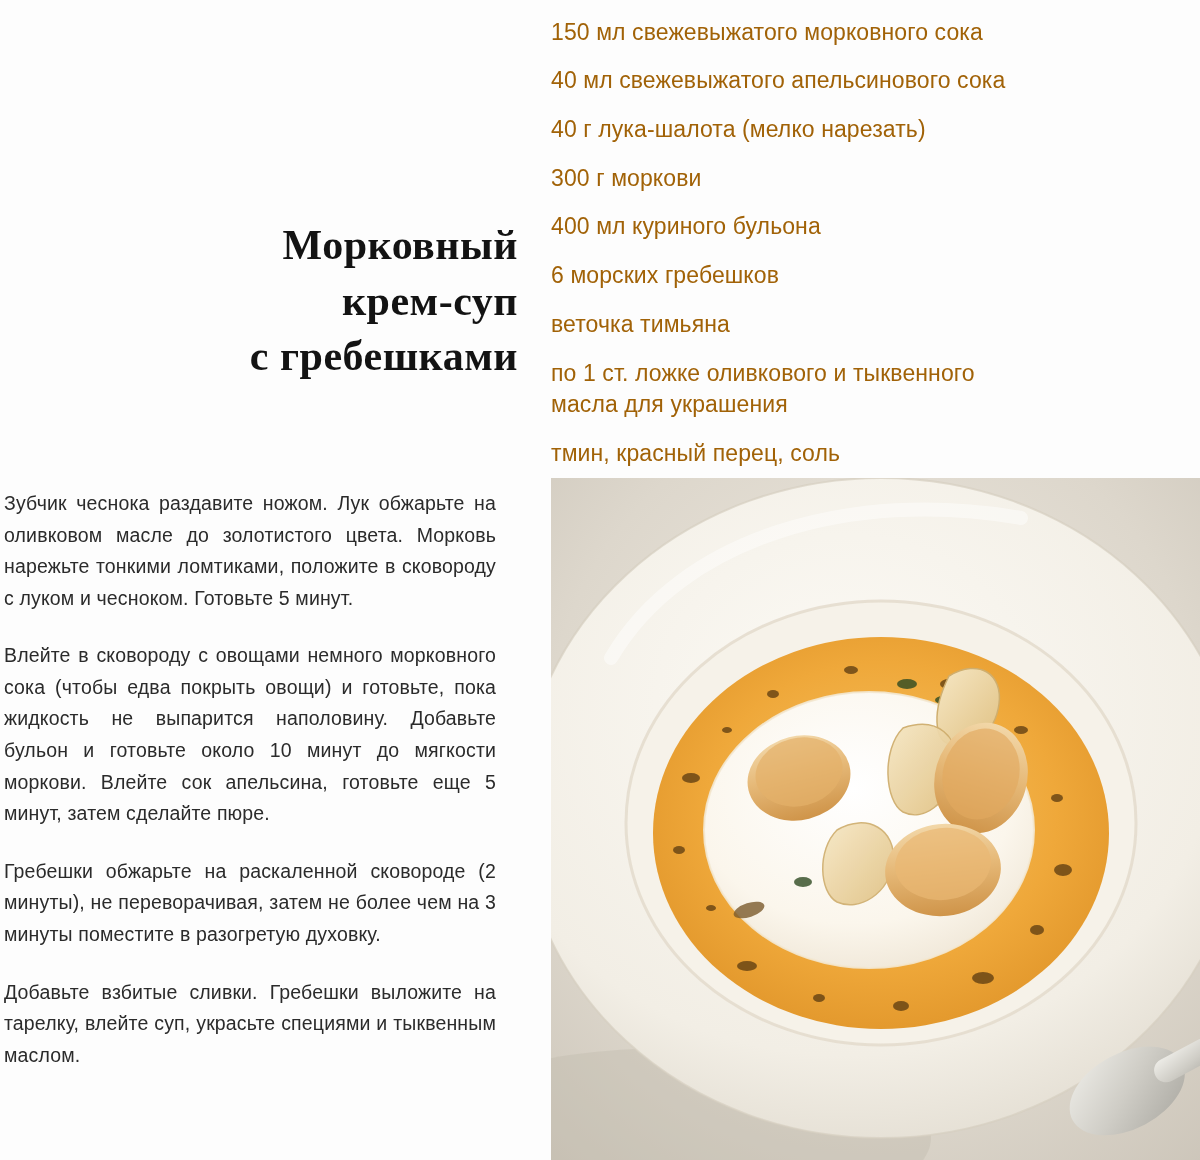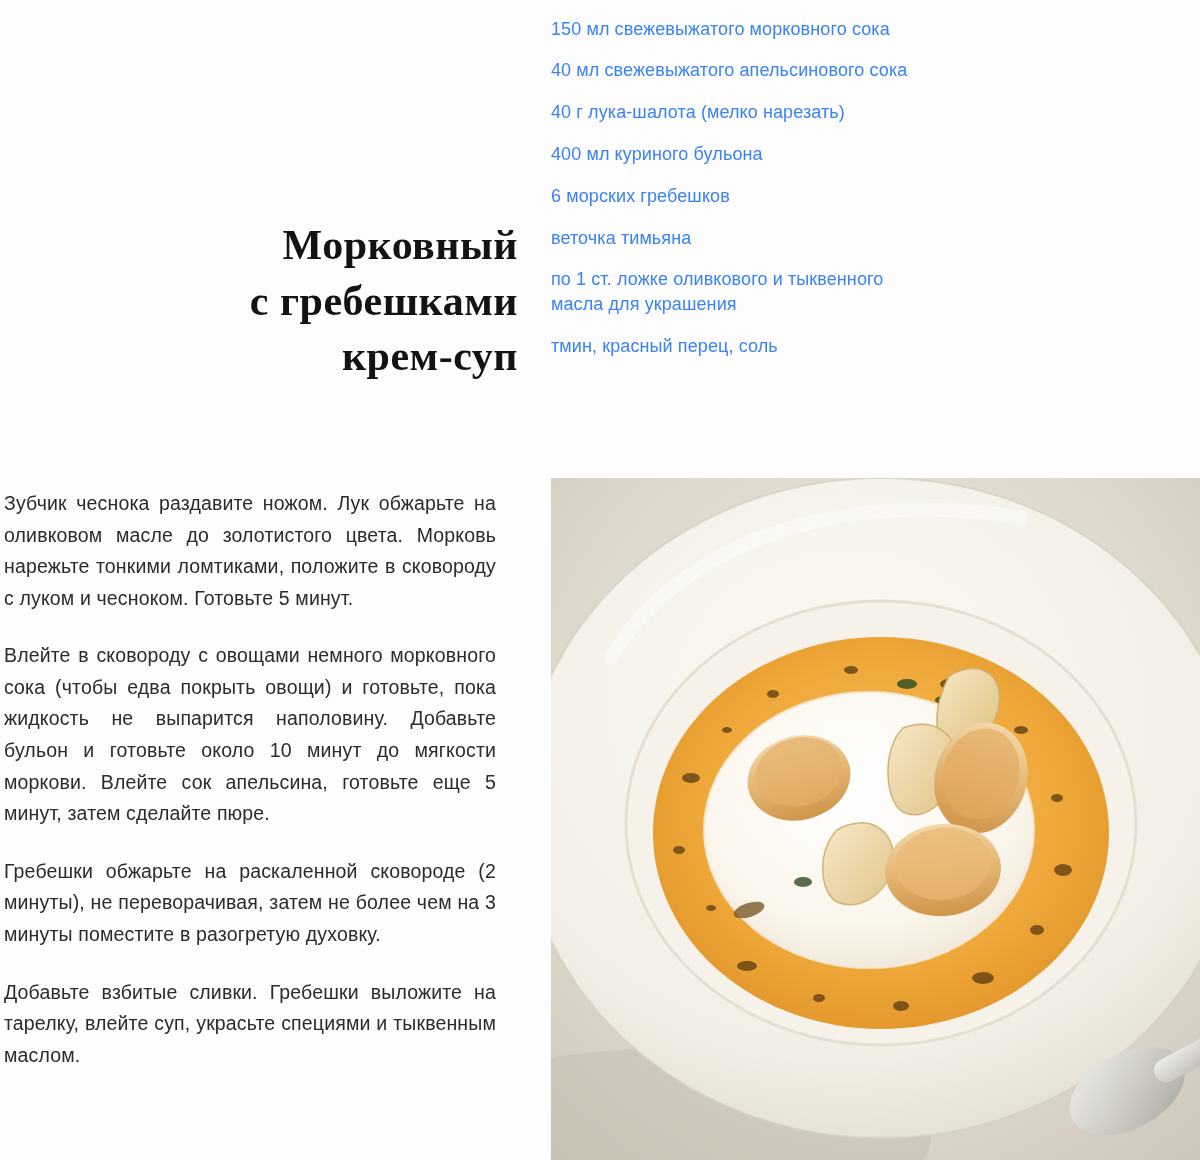--- a/index.html
+++ b/index.html
@@ -61,23 +61,23 @@
   .step-par:last-child { margin-bottom: 16px; }
 
   
   .ingredients {
     position: absolute;
     left: 551px;
     top: 8px;
     width: 640px;
   }
   .ing-item {
-    font-size: 18px;
+    font-size: 23px;
     line-height: 1.38;
-    color: #3b82f6;
+    color: #a16207;
     padding: 8.5px 0;
     letter-spacing: 0.1px;
     white-space: pre-line;
   }
 
   
   .photo {
     position: absolute;
     left: 551px;
     top: 478px;
@@ -90,36 +90,37 @@
 </style>
 </head>
 <body>
 
 <div class="page">
 
   <div class="left-col">
 
     <h1 class="recipe-title">
       <span class="tl">Морковный</span>
+      <span class="tl">крем-суп</span>
       <span class="tl">с гребешками</span>
-      <span class="tl">крем-суп</span>
     </h1>
 
     <div class="steps">
       <p class="step-par">Зубчик чеснока раздавите ножом. Лук обжарьте на оливковом масле до золотистого цвета. Морковь нарежьте тонкими ломтиками, положите в сковороду с луком и чесноком. Готовьте 5 минут.</p>
       <p class="step-par">Влейте в сковороду с овощами немного морковного сока (чтобы едва покрыть овощи) и готовьте, пока жидкость не выпарится наполовину. Добавьте бульон и готовьте около 10 минут до мягкости моркови. Влейте сок апельсина, готовьте еще 5 минут, затем сделайте пюре.</p>
       <p class="step-par">Гребешки обжарьте на раскаленной сковороде (2 минуты), не переворачивая, затем не более чем на 3 минуты поместите в разогретую духовку.</p>
       <p class="step-par">Добавьте взбитые сливки. Гребешки выложите на тарелку, влейте суп, украсьте специями и тыквенным маслом.</p>
     </div>
   </div>
 
   <div class="ingredients">
     <div class="ing-item">150 мл свежевыжатого морковного сока</div>
     <div class="ing-item">40 мл свежевыжатого апельсинового сока</div>
     <div class="ing-item">40 г лука-шалота (мелко нарезать)</div>
+    <div class="ing-item">300 г моркови</div>
     <div class="ing-item">400 мл куриного бульона</div>
     <div class="ing-item">6 морских гребешков</div>
     <div class="ing-item">веточка тимьяна</div>
     <div class="ing-item">по 1 ст. ложке оливкового и тыквенного
 масла для украшения</div>
     <div class="ing-item">тмин, красный перец, соль</div>
   </div>
 
   <div class="photo">
     <svg width="649" height="682" viewBox="0 0 649 682" xmlns="http://www.w3.org/2000/svg" aria-hidden="true">

